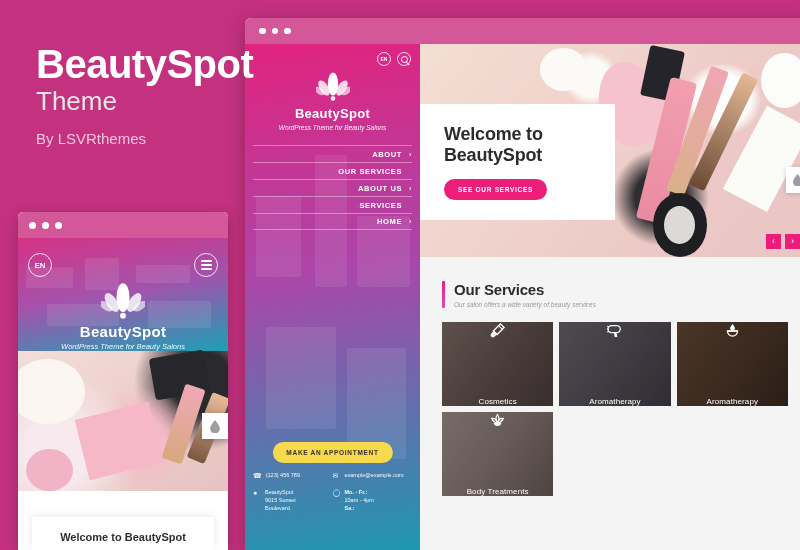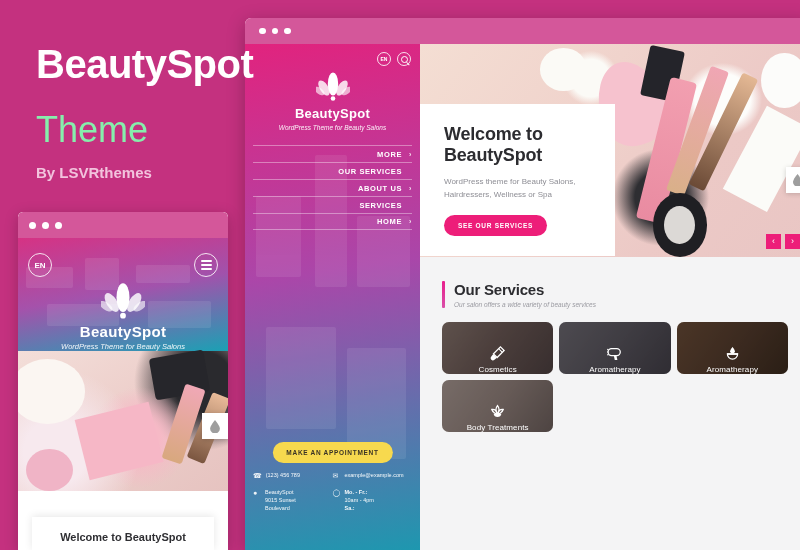--- a/index.html
+++ b/index.html
@@ -10,25 +10,25 @@
     position: relative;
   }
 
   
   .promo { position: absolute; left: 36px; top: 44px; width: 240px; z-index: 5; }
   .promo-title {
     font-size: 40px; font-weight: bold; color: #ffffff;
     letter-spacing: -0.5px; line-height: 1.0; white-space: nowrap;
   }
   .promo-sub {
-    font-size: 36px; color: #86efac; font-weight: 300;
-    margin-top: 28px; line-height: 1.0;
+    font-size: 26px; color: #e5e5e5; font-weight: 300;
+    margin-top: 4px; line-height: 1.0;
   }
   .promo-by {
-    font-size: 15px; color: #f2c3dd; margin-top: 16px; font-weight: 700;
+    font-size: 15px; color: #f2c3dd; margin-top: 16px; font-weight: 400;
   }
 
   
   .chrome-bar { background: #d4579a; display: flex; align-items: center; }
   .dot { width: 6px; height: 6px; border-radius: 50%; background: #ffffff; margin-right: 5px; }
 
   
   .mobile {
     position: absolute; left: 18px; top: 212px; width: 210px; height: 338px;
     background: #ffffff; border-radius: 5px 5px 0 0; overflow: hidden;
@@ -160,22 +160,22 @@
   .services { background: #f4f4f5; height: 293px; padding: 24px 20px 0 22px; }
   .sv-head { display: flex; gap: 9px; }
   .sv-bar { width: 3px; background: linear-gradient(#e91e8c, #d94fa8); border-radius: 1px; }
   .sv-h { font-size: 15px; font-weight: bold; color: #2c2c30; letter-spacing: -.2px; }
   .sv-sub { font-size: 6.5px; color: #9a9aa1; font-style: italic; margin-top: 3px; }
   .sv-grid {
     margin-top: 14px; display: grid; grid-template-columns: repeat(3, 1fr);
     gap: 6px;
   }
   .sv-tile {
-    position: relative; height: 52px; overflow: hidden;
-    display: flex; flex-direction: column; align-items: center; justify-content: flex-end; border-radius: 7px;
+    position: relative; height: 84px; overflow: hidden;
+    display: flex; flex-direction: column; align-items: center; justify-content: space-between;
   }
   .sv-tile .tile-bg { position: absolute; inset: 0; }
   .sv-tile .tile-shade { position: absolute; inset: 0; background: rgba(30,26,30,.42); }
   .sv-ico { position: relative; color: #fff; margin-bottom: 3px; }
   .sv-label { position: relative; font-size: 8px; color: #fff; letter-spacing: .1px; }
 </style>
 </head>
 <body>
 
 <div class="promo">
@@ -217,21 +217,21 @@
           <ellipse cx="3.4" cy="21" rx="3" ry="6" fill="#ffffff" opacity=".62" transform="rotate(-55 3.4 21)"></ellipse>
           <ellipse cx="30.6" cy="21" rx="3" ry="6" fill="#ffffff" opacity=".62" transform="rotate(55 30.6 21)"></ellipse>
           <circle cx="17" cy="28.5" r="2.3" fill="#ffffff"></circle>
         </svg>
         <div class="s-brand">BeautySpot</div>
         <div class="s-tag">WordPress Theme for Beauty Salons</div>
       </div>
 
       <div class="s-nav">
         <div class="s-nav-item">
-          <span>MORE</span>
+          <span>ABOUT</span>
           <span class="s-chev">›</span>
         </div>
         <div class="s-nav-item">
           <span>OUR SERVICES</span>
           <span class="s-chev"></span>
         </div>
         <div class="s-nav-item">
           <span>ABOUT US</span>
           <span class="s-chev">›</span>
         </div>
@@ -286,21 +286,20 @@
           <span class="hero-obj" style="left:83%;top:32%;width:13%;height:44%;background:#fbfbf8;transform:rotate(28deg)"></span>
           <span class="hero-obj" style="left:88%;top:4%;width:12%;height:26%;background:#fcfcfa;border-radius:50%"></span>
           <span class="hero-obj" style="left:60%;top:70%;width:14%;height:30%;background:#1f1f23;border-radius:50%"></span>
           <span class="hero-obj" style="left:63%;top:76%;width:8%;height:18%;background:#dcd9d6;border-radius:50%"></span>
           <span class="hero-obj" style="left:31%;top:2%;width:12%;height:20%;background:#fbfaf6;border-radius:50%"></span>
           <span class="hero-obj" style="left:24%;top:52%;width:5%;height:12%;background:#f3b9c8;border-radius:50%"></span>
         </div>
 
         <div class="hero-text">
           <div class="hero-h">Welcome to BeautySpot</div>
-          <div class="hero-p">WordPress theme for Beauty Salons, Hairdressers, Wellness or Spa</div>
           <div class="hero-btn">SEE OUR SERVICES</div>
         </div>
 
         <div class="droplet-widget d-droplet">
           <svg width="9" height="12" viewBox="0 0 9 12">
             <path d="M4.5 0 C4.5 0 0 5.4 0 8 a4.5 4.5 0 0 0 9 0 C9 5.4 4.5 0 4.5 0 Z" fill="#9e9e9e"></path>
           </svg>
         </div>
 
         <div class="slider-arrows">

